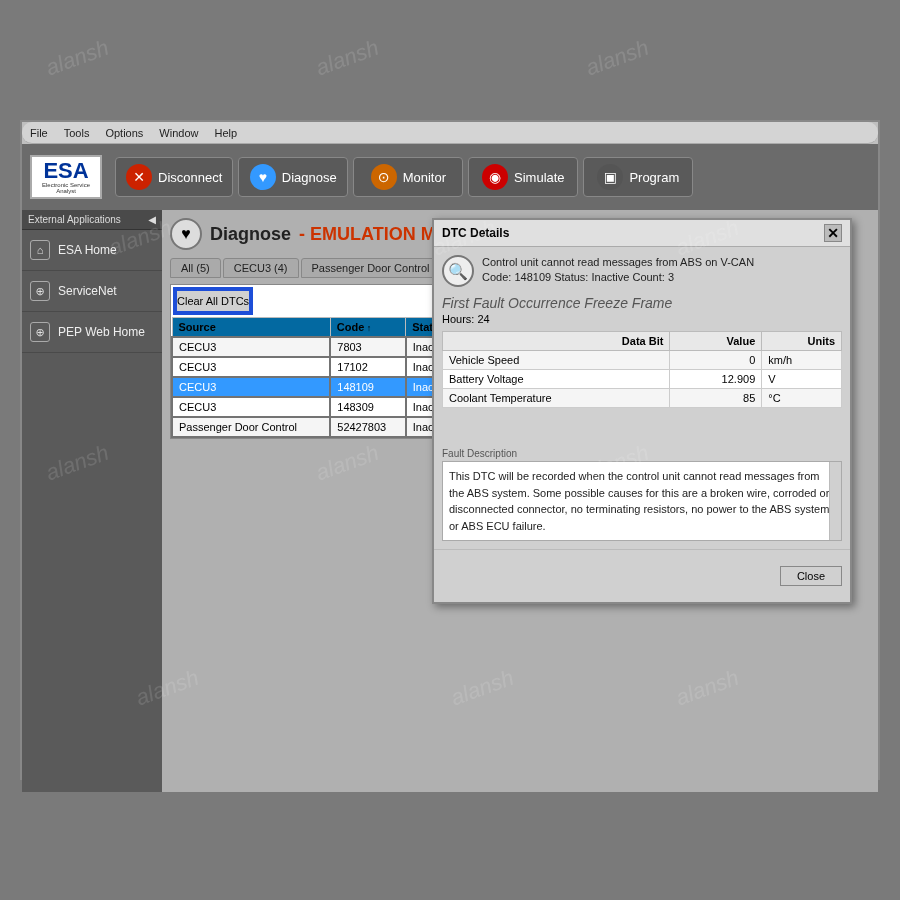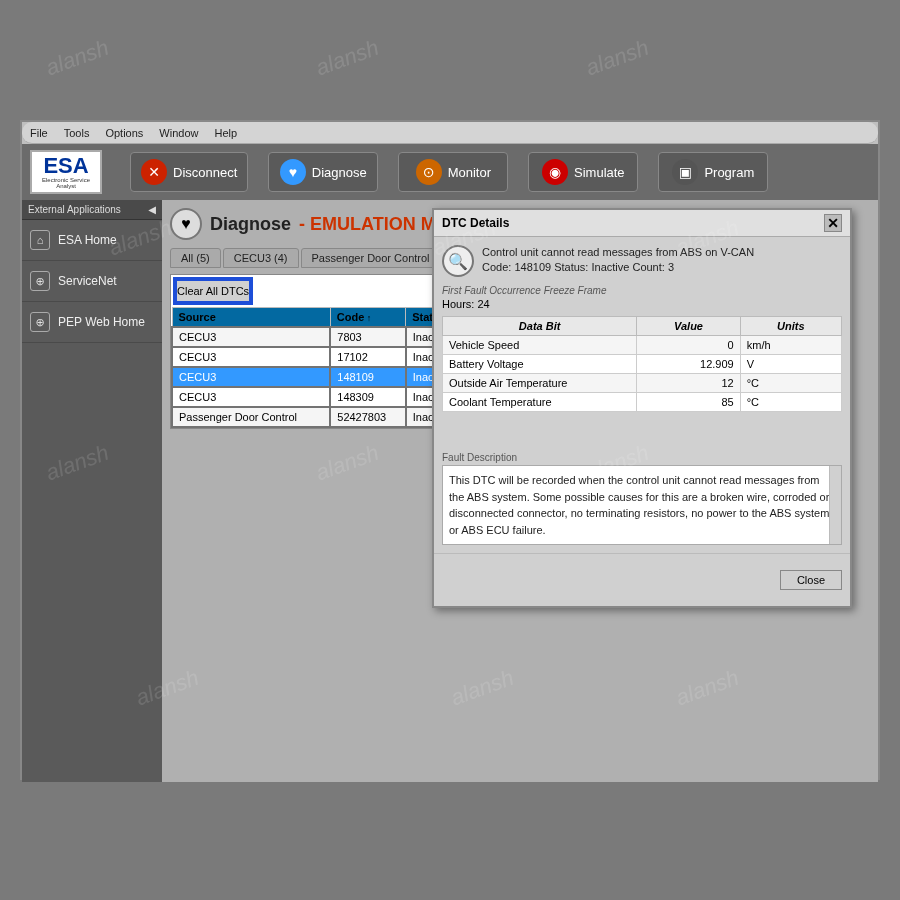--- a/index.html
+++ b/index.html
@@ -56,25 +56,25 @@
       border-radius: 10px;
     }
     .menu-bar span {
       cursor: pointer;
       color: #222;
     }
 
     
     .toolbar {
       background: #6b6b6b;
-      height: 56px;
+      height: 66px;
       display: flex;
       align-items: center;
       padding: 0 8px;
-      gap: 20px;
+      gap: 5px;
     }
     .logo-box {
       background: #fff;
       border: 2px solid #aaa;
       width: 72px;
       height: 44px;
       display: flex;
       flex-direction: column;
       align-items: center;
       justify-content: center;
@@ -316,44 +316,43 @@
       background: #eee;
       font-size: 16px;
       flex-shrink: 0;
     }
     .dialog-message {
       font-size: 11px;
       color: #222;
       line-height: 1.4;
     }
     .section-label {
-      font-size: 10px;
+      font-size: 14px;
       color: #555;
       margin: 4px 0 2px 0;
       font-style: italic;
     }
     .hours-row {
       font-size: 11px;
       margin-bottom: 6px;
     }
 
     
     .data-table {
       width: 100%;
       border-collapse: collapse;
       font-size: 11px;
       margin-bottom: 8px;
     }
     .data-table th {
       background: #e8e8e8;
       border: 1px solid #bbb;
-      padding: 3px 20px;
-      text-align: center;
+      padding: 3px 6px;
+      text-align: right;
       font-weight: bold;
-      font-style: italic;
     }
     .data-table td {
       border: 1px solid #ccc;
       padding: 3px 6px;
       background: #fff;
     }
     .data-table tr.row-highlighted td {
       background: #3399ff;
       color: #fff;
     }
@@ -571,25 +570,20 @@
       <td>Vehicle Speed</td>
       <td class="value-cell">0</td>
       <td>km/h</td>
     </tr>
                 <tr>
       <td>Battery Voltage</td>
       <td class="value-cell">12.909</td>
       <td>V</td>
     </tr>
                 <tr>
-      <td>Outside Air Temperature</td>
-      <td class="value-cell">12</td>
-      <td>°C</td>
-    </tr>
-                <tr>
       <td>Coolant Temperature</td>
       <td class="value-cell">85</td>
       <td>°C</td>
     </tr>
               </tbody>
           </table>
 
           <div class="fault-desc-label">Fault Description</div>
           <div class="fault-desc-box">
             <span>This DTC will be recorded when the control unit cannot read messages from the ABS system. Some possible causes for this are a broken wire, corroded or disconnected connector, no terminating resistors, no power to the ABS system or ABS ECU failure.</span>

